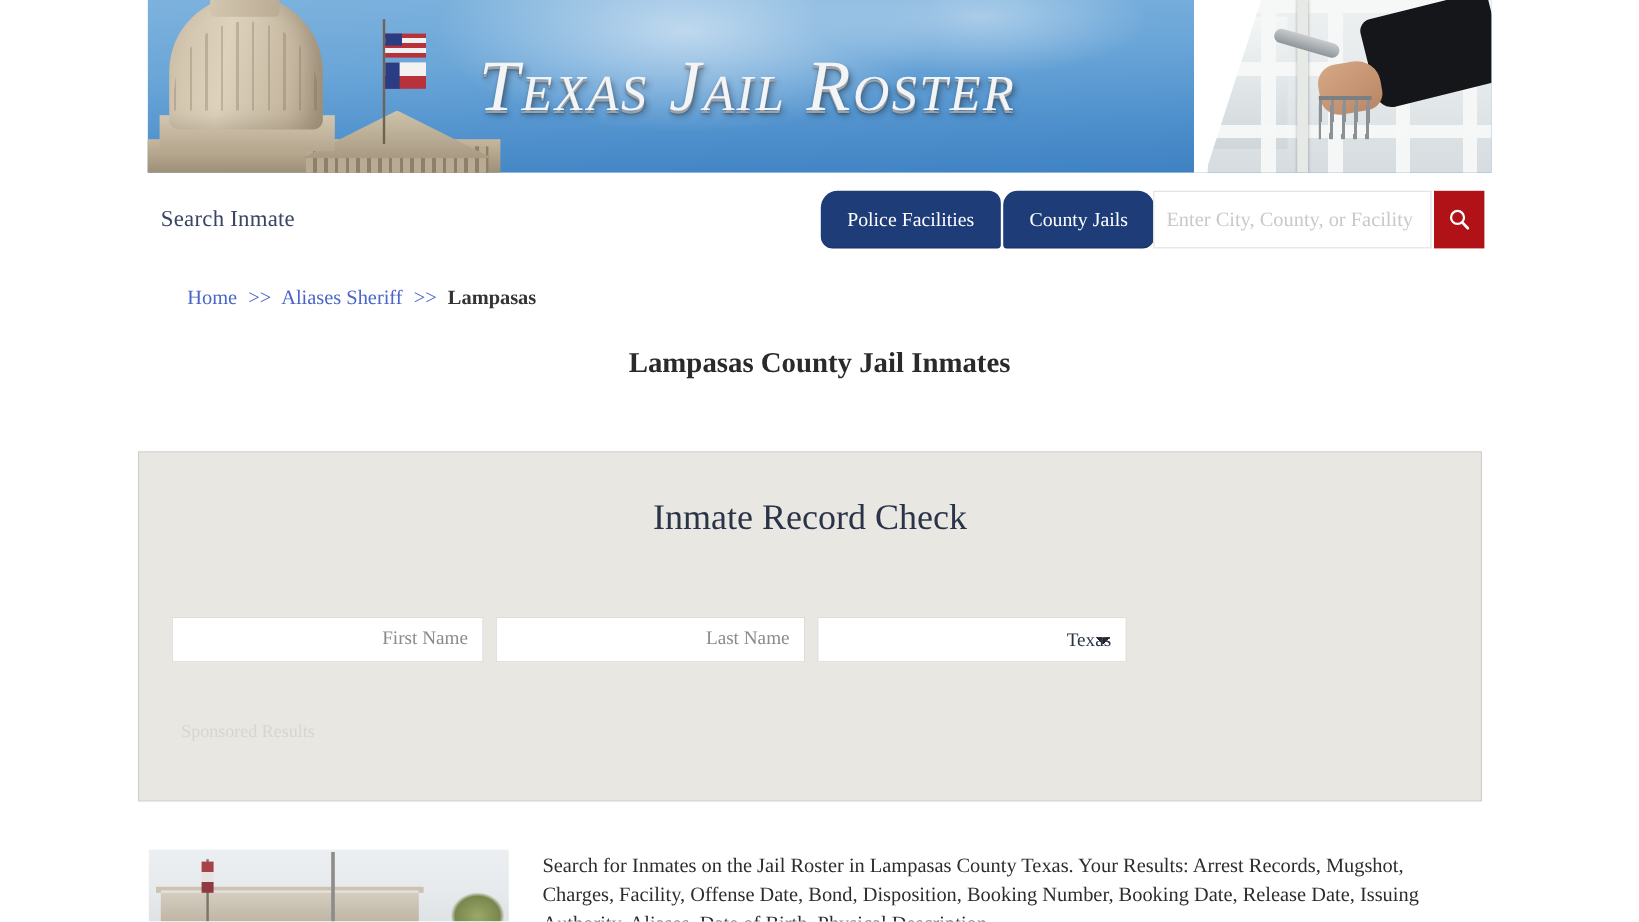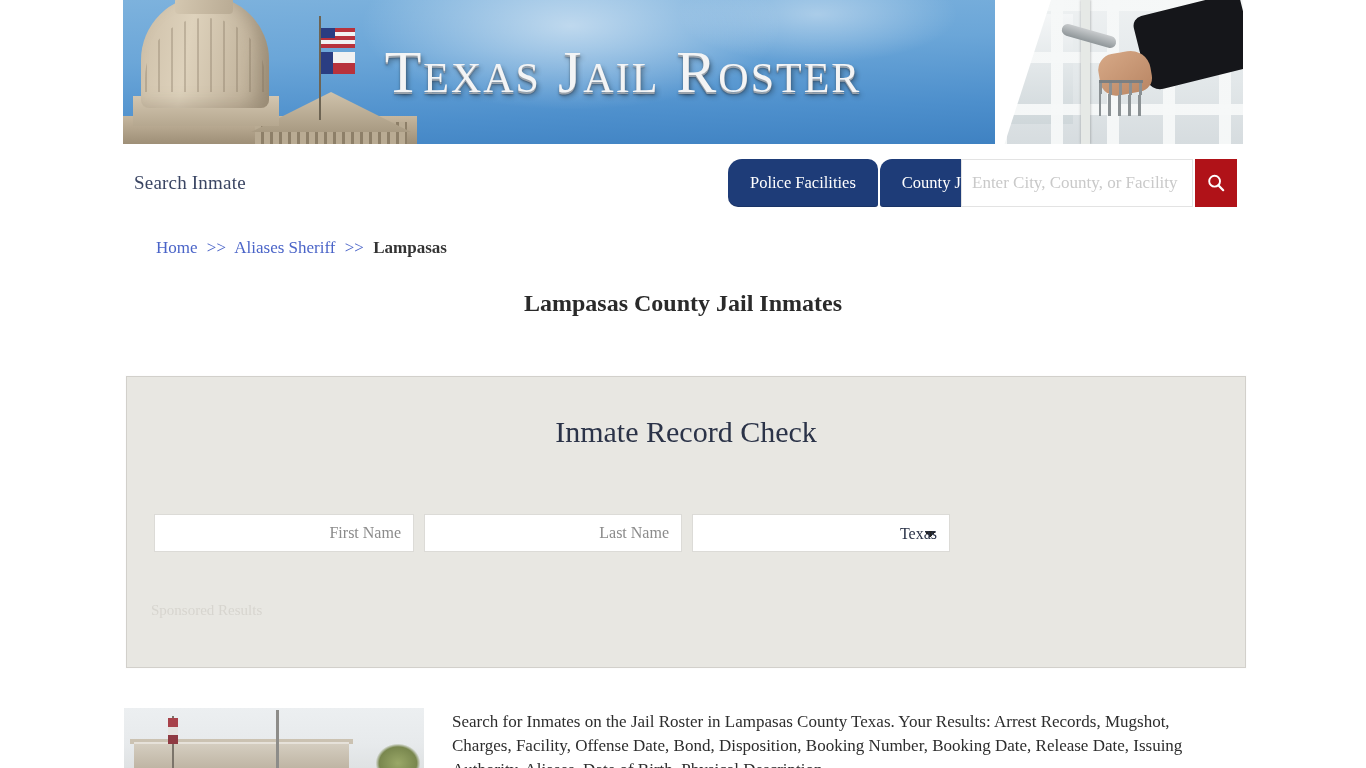--- a/index.html
+++ b/index.html
@@ -20,20 +20,21 @@
   }
 
   
   .banner {
     position: absolute;
     left: 123px;
     top: 0;
     width: 1120px;
     height: 144px;
     overflow: hidden;
+    font-style: italic;
   }
   .banner-sky {
     position: absolute;
     inset: 0;
     background:
       radial-gradient(ellipse 300px 120px at 40% 18%, rgba(255,255,255,0.55), rgba(255,255,255,0) 70%),
       radial-gradient(ellipse 200px 70px at 62% 10%, rgba(255,255,255,0.40), rgba(255,255,255,0) 70%),
       linear-gradient(178deg, #7db2dd 0%, #6ba6d8 35%, #4d8fcc 72%, #3c7fc0 100%);
   }
   
@@ -270,21 +271,20 @@
     color: #ffffff;
     font-size: 16.5px;
     display: flex;
     align-items: center;
     justify-content: center;
     padding: 0 22px;
     border-radius: 12px 12px 4px 4px;
     cursor: pointer;
     white-space: nowrap;
     box-shadow: inset 0 -1px 0 rgba(0,0,0,0.15);
-    margin-left: 44px;
   }
   .navbtn.first { border-radius: 14px 10px 3px 10px; }
   .navbtn.second { margin-left: 2px; border-radius: 12px 14px 10px 3px; }
 
   .searchbox {
     position: absolute;
     left: 838px;
     top: 15px;
     width: 232px;
     height: 48px;
@@ -340,21 +340,21 @@
     width: 1120px;
     text-align: center;
     font-size: 24px;
     font-weight: bold;
     color: #2a2a2a;
   }
 
   
   .panel {
     position: absolute;
-    left: 126px;
+    left: 115px;
     top: 376px;
     width: 1120px;
     height: 292px;
     background: #e8e7e2;
     border: 1px solid #d2d0cb;
     box-sizing: border-box;
     outline: 1px solid #fdfdfd;
   }
   .panel-title {
     position: absolute;

